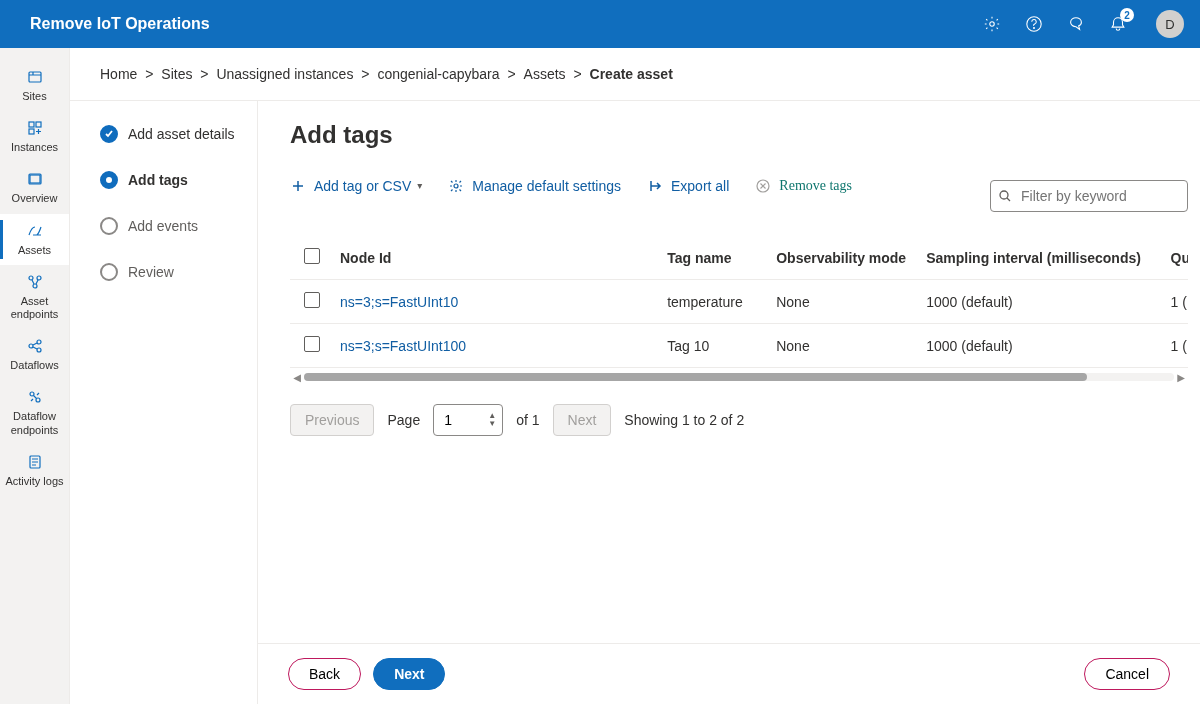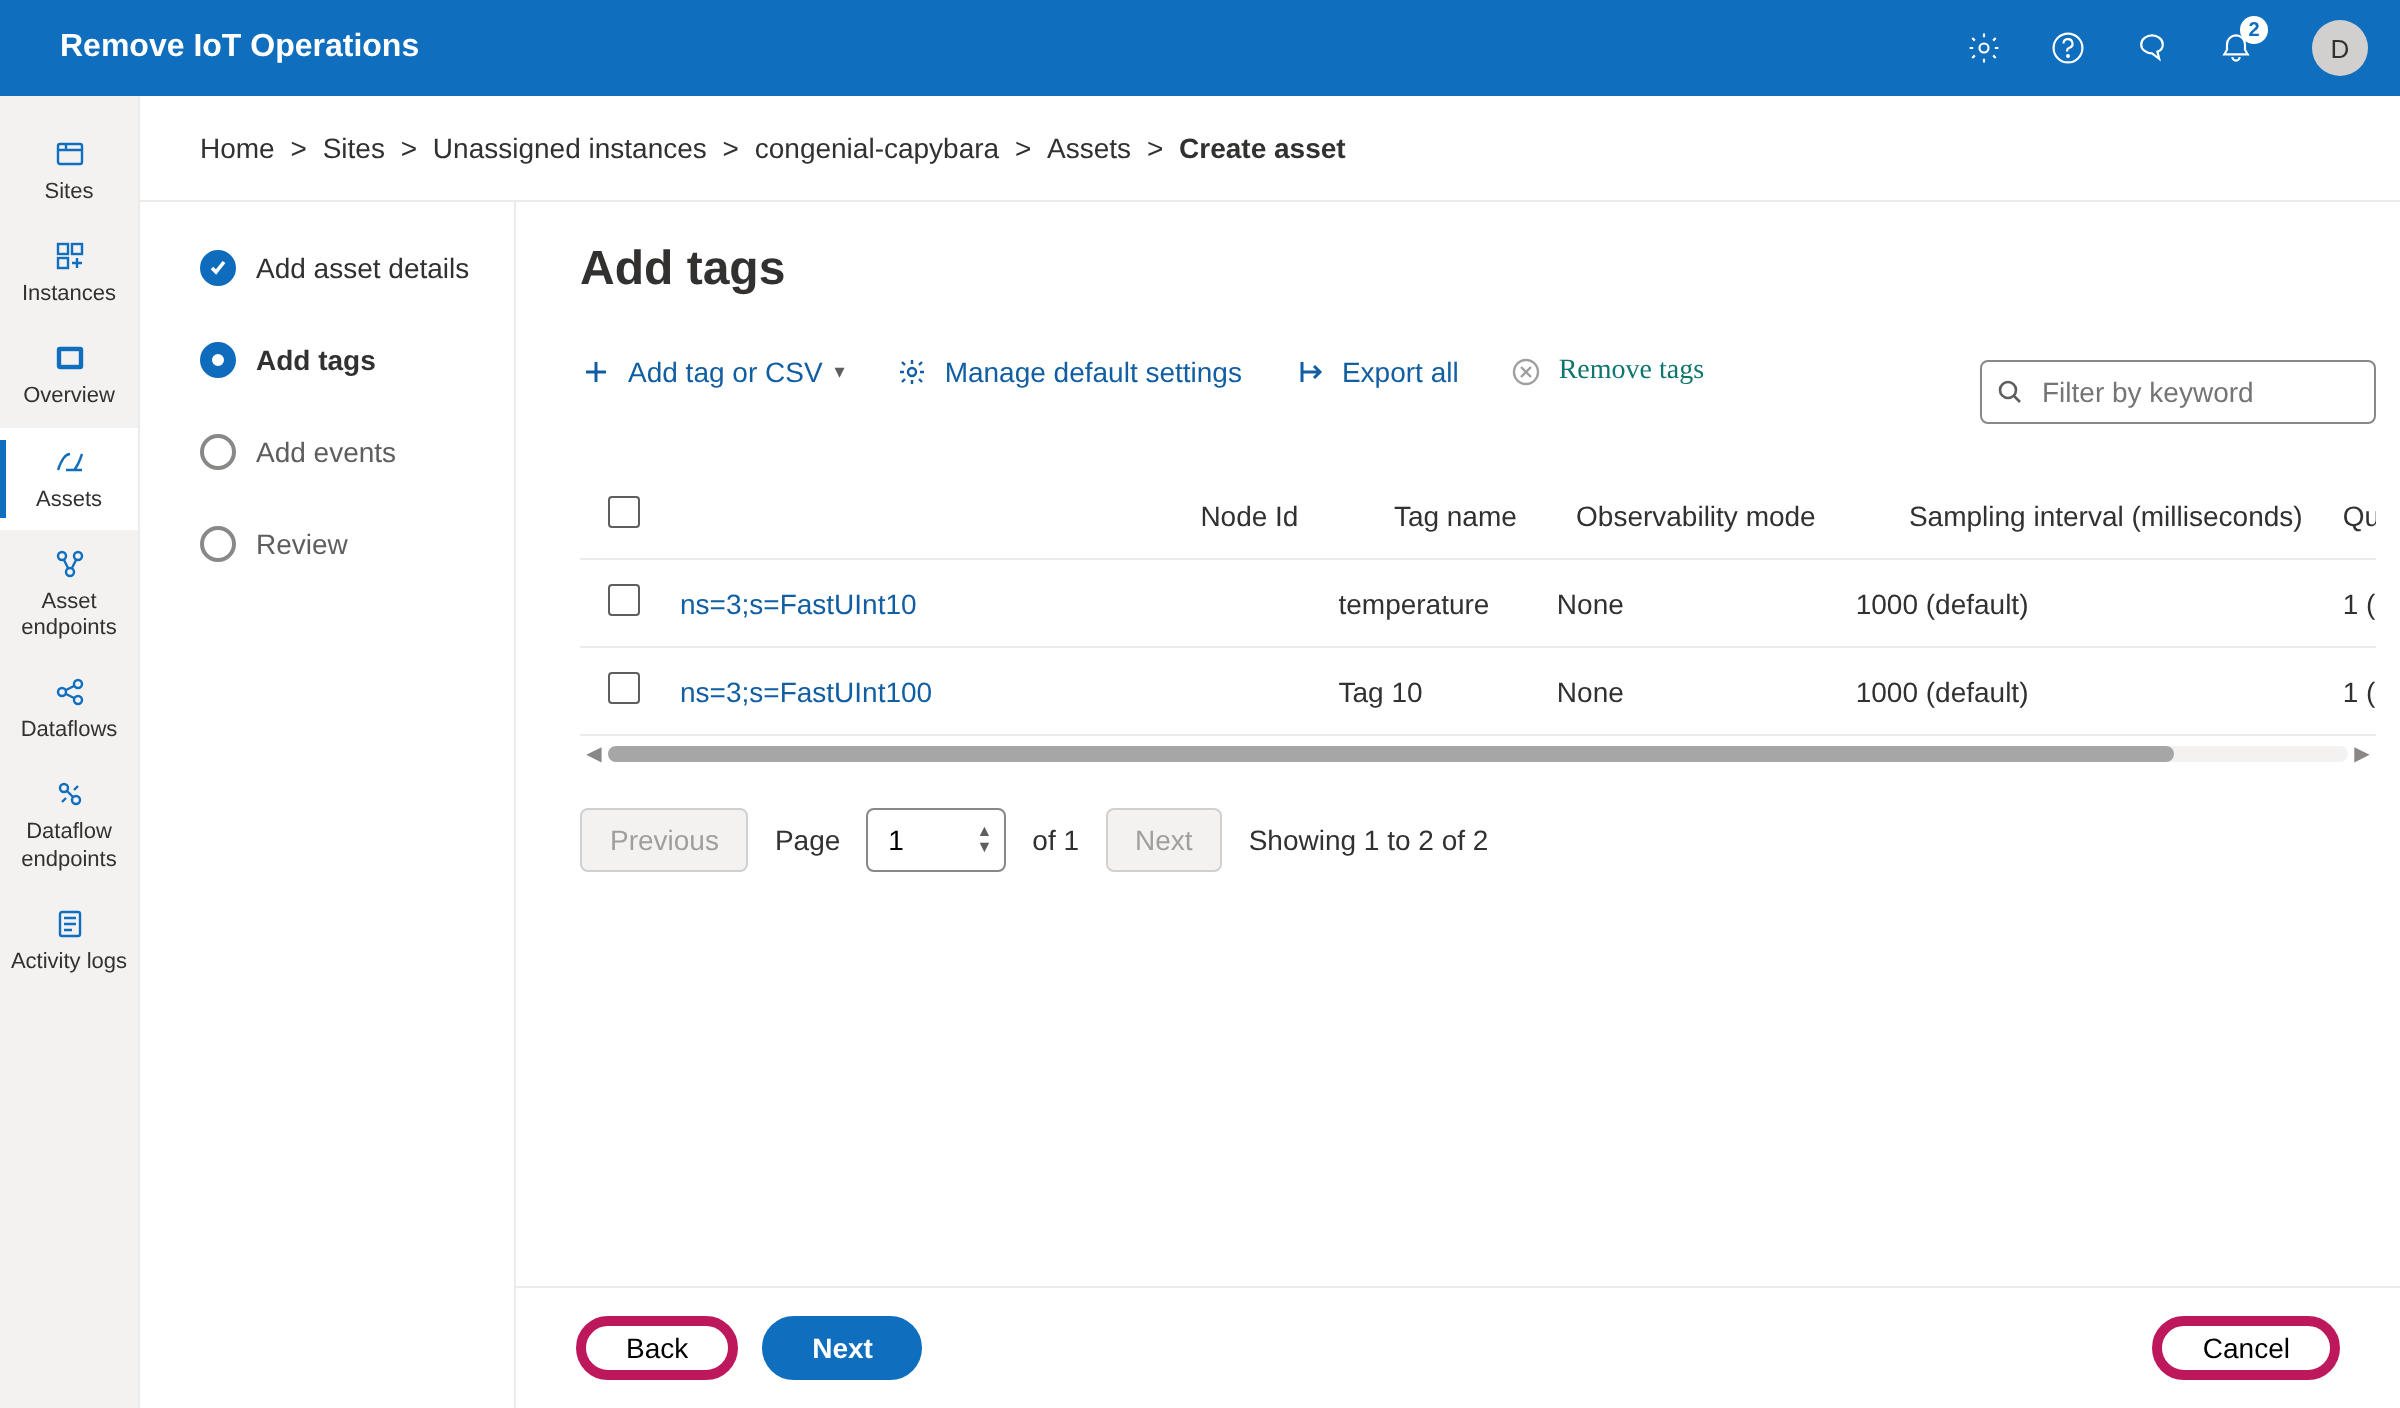--- a/index.html
+++ b/index.html
@@ -54,40 +54,40 @@
 .toolbar .tbtn .chev { font-size: 10px; color: #605e5c; margin-left: -2px; }
 .toolbar .search-wrap { margin-left: auto; position: relative; margin-top: 21px; }
 .toolbar .search-wrap input { width: 198px; height: 32px; border: 1px solid #8a8886; border-radius: 4px; padding: 0 10px 0 30px; font-size: 14px; outline: none; }
 .toolbar .search-wrap .sicon { position: absolute; left: 8px; top: 50%; transform: translateY(-50%); color: #605e5c; }
 
 
 .table-wrap { position: relative; min-width: 0; }
 .table-scroll { overflow: hidden; }
 table { border-collapse: collapse; width: 100%; min-width: 910px; }
 th, td { text-align: left; padding: 12px 10px; font-size: 14px; border-bottom: 1px solid #edebe9; white-space: nowrap; }
-th { font-weight: 400; text-align: right; }
+th { font-weight: 700; }
 th:first-child, td:first-child { width: 40px; padding-left: 14px; }
 .chk { width: 16px; height: 16px; border: 1px solid #605e5c; border-radius: 2px; display: inline-block; cursor: pointer; }
 td.link { color: #115ea3; cursor: pointer; }
 .fake-hscroll { display: flex; align-items: center; height: 18px; margin-top: 0; }
 .fake-hscroll .arrow { width: 14px; color: #8a8886; font-size: 10px; text-align: center; cursor: pointer; }
 .fake-hscroll .track { flex: 1; height: 8px; background: #f3f2f1; position: relative; border-radius: 4px; }
 .fake-hscroll .thumb { position: absolute; left: 0; width: 90%; top: 0; bottom: 0; background: #a6a6a6; border-radius: 4px; }
 
 
 .pager { display: flex; align-items: center; gap: 13px; margin-top: 18px; }
 .pager .pbtn { height: 32px; padding: 0 14px; border: 1px solid #d2d0ce; background: #f3f2f1; color: #a19f9d; border-radius: 4px; font-size: 14px; cursor: default; }
 .pager .pgfield { width: 70px; height: 32px; border: 1px solid #8a8886; border-radius: 4px; display: flex; align-items: center; padding: 0 6px 0 10px; position: relative; }
 .pager .pgfield input { width: 40px; border: none; outline: none; font-size: 14px; }
 .pager .spin { display: flex; flex-direction: column; gap: 0; position: absolute; right: 6px; }
 .pager .spin span { font-size: 8px; line-height: 8px; color: #605e5c; cursor: pointer; }
 
 
 .footer { border-top: 1px solid #edebe9; padding: 14px 30px; display: flex; align-items: center; gap: 12px; }
-.footer .btn { height: 32px; padding: 0 20px; border-radius: 16px; font-size: 14px; cursor: pointer; border: 5px solid #be185d; background: #fff; }
+.footer .btn { height: 32px; padding: 0 20px; border-radius: 16px; font-size: 14px; cursor: pointer; border: 1px solid #be185d; background: #fff; }
 .footer .btn.primary { background: #106ebe; border-color: #106ebe; color: #fff; font-weight: 600; }
 .footer .spacer { flex: 1; }
 
 svg { display: block; }
 </style>
 </head>
 <body>
 
 <div class="topbar">
   <div class="title">Remove IoT Operations</div>

